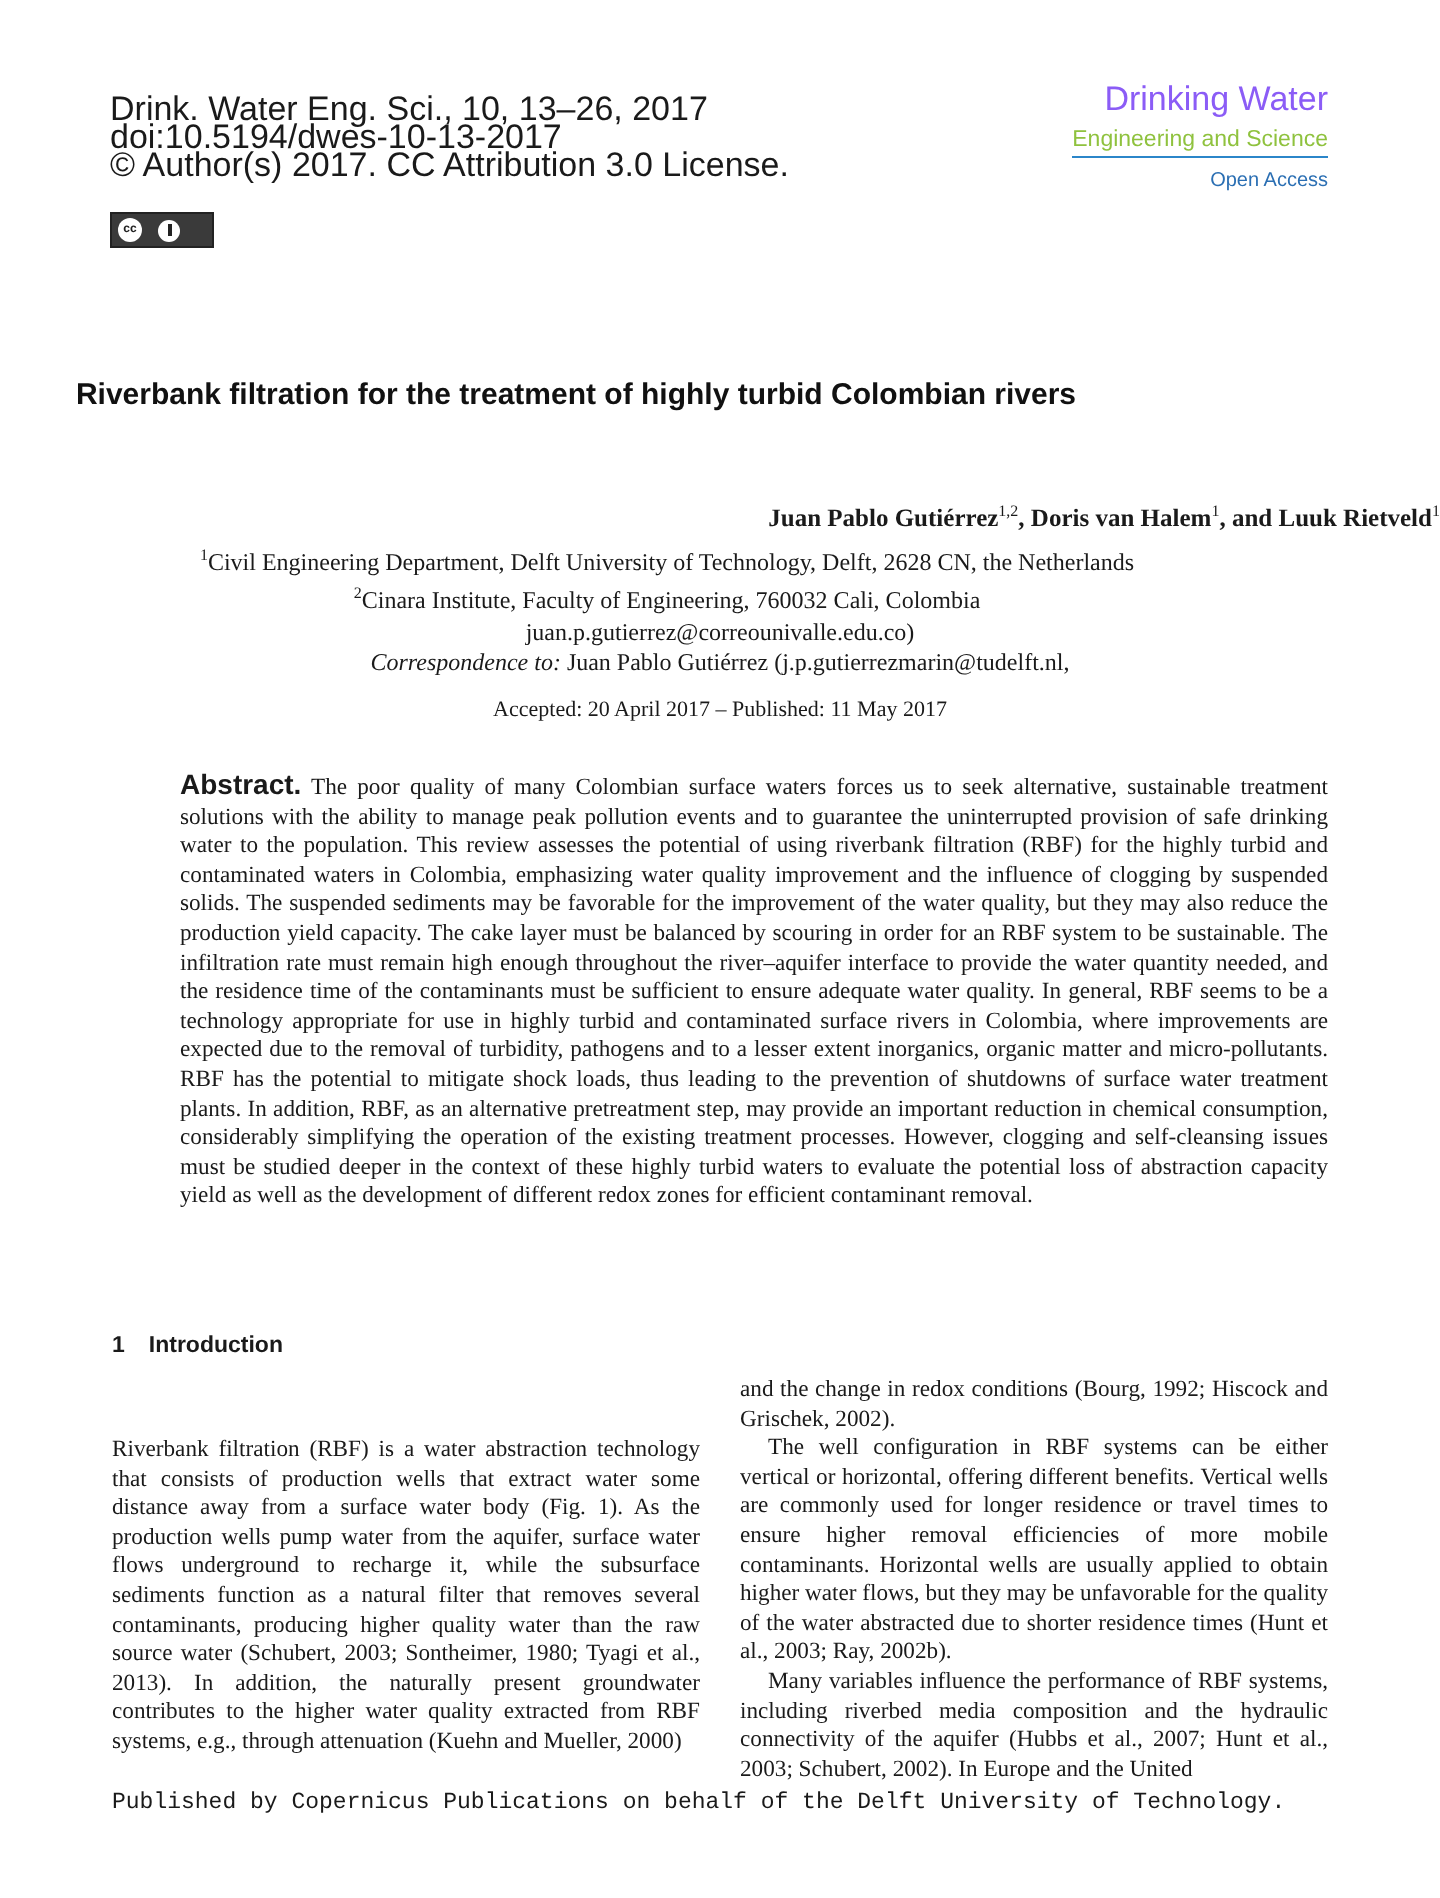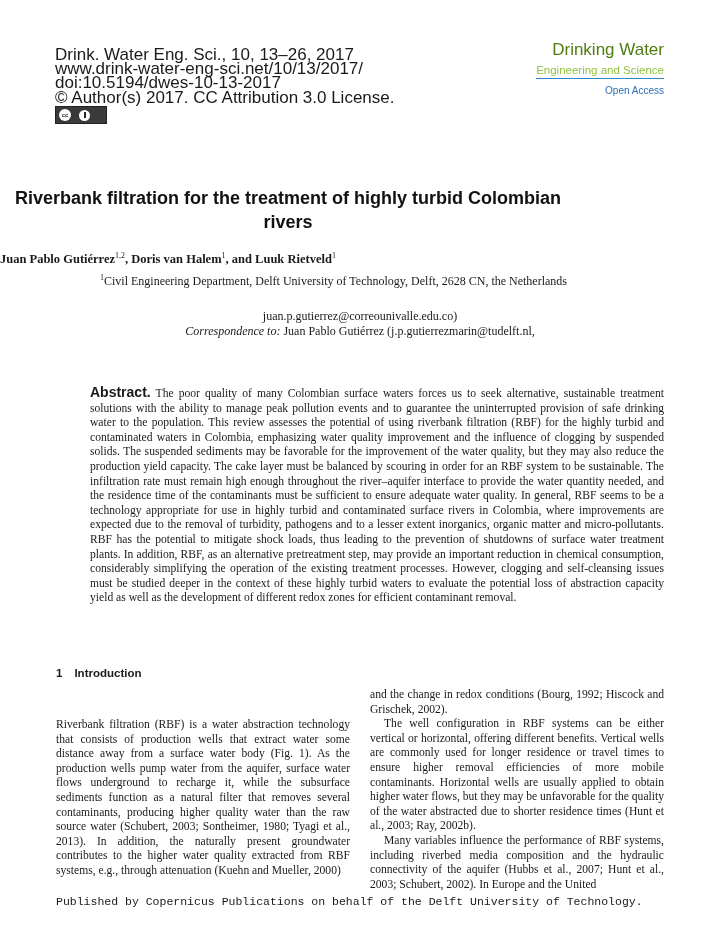--- a/index.html
+++ b/index.html
@@ -8,26 +8,26 @@
   .serif { font-family: "Liberation Serif", serif; }
 
   .journal-info { position: absolute; left: 55px; top: 48px; font-size: 17px; line-height: 14.2px; }
   .journal-info div { white-space: nowrap; }
   .cc-badge { position: absolute; left: 55px; top: 106px; width: 52px; height: 18px; background: #3a3a3a; border: 1px solid #222; display: flex; align-items: center; gap: 8px; padding-left: 3px; box-sizing: border-box; }
   .cc-circle { width: 12px; height: 12px; border-radius: 50%; background: #fff; color: #222; font-size: 6px; font-weight: bold; display: flex; align-items: center; justify-content: center; font-family: "Liberation Sans", sans-serif; }
   .by-circle { width: 11px; height: 11px; border-radius: 50%; background: #fff; display: flex; align-items: center; justify-content: center; }
   .by-circle span { width: 2px; height: 6px; background: #222; display: block; }
 
   .logo { position: absolute; right: 56px; top: 40px; text-align: right; width: 200px; }
-  .logo-main { font-size: 17px; color: #4d7c0f; line-height: 20px; }
+  .logo-main { font-size: 17px; color: #8b5cf6; line-height: 20px; }
   .logo-sub { font-size: 11.5px; color: #8fc23e; line-height: 16px; margin-top: 1px; padding-bottom: 0; border-bottom: 1px solid #2b86c9; display: inline-block; }
   .logo-oa { font-size: 10px; color: #2b6fb3; margin-top: 6px; }
 
-  .title { position: absolute; left: 0; width: 576px; top: 186px; text-align: center; font-size: 18px; font-weight: bold; line-height: 24px; color: #111; }
-  .authors { position: absolute; left: 0; width: 720px; top: 251px; text-align: left; font-size: 12.5px; font-weight: bold; }
+  .title { position: absolute; left: 0; width: 576px; top: 186px; text-align: center; font-size: 15px; font-weight: bold; line-height: 24px; color: #111; }
+  .authors { position: absolute; left: 0; width: 720px; top: 251px; text-align: right; font-size: 12.5px; font-weight: bold; }
   .authors sup, .affil sup { font-size: 8px; font-weight: normal; }
   .affil { position: absolute; left: 0; width: 667px; top: 270px; text-align: center; font-size: 12px; line-height: 15px; }
   .corresp { position: absolute; left: 0; width: 720px; top: 309px; text-align: center; font-size: 12px; line-height: 15px; }
   .corresp em { font-style: italic; }
   .dates { position: absolute; left: 0; width: 720px; top: 348px; text-align: center; font-size: 11px; line-height: 15px; }
 
   .abstract { position: absolute; left: 90px; width: 574px; top: 385px; font-size: 11.6px; line-height: 14.6px; text-align: justify; }
   .abstract .ab-label { font-family: "Liberation Sans", sans-serif; font-weight: bold; font-size: 14px; }
 
   .section-head { position: absolute; left: 56px; top: 667px; font-size: 11.5px; font-weight: bold; }
@@ -38,21 +38,20 @@
   .col-right p, .col-left p { margin: 0; }
   .col-right p.indent { text-indent: 14px; }
 
   .footer { position: absolute; left: 56px; top: 895px; font-size: 11.5px; font-family: Liberation Mono, monospace; }
 </style>
 </head>
 <body>
 
 <div class="journal-info sans">
   <div>Drink. Water Eng. Sci., 10, 13–26, 2017</div>
-  <div>www.drink-water-eng-sci.net/10/13/2017/</div>
   <div>doi:10.5194/dwes-10-13-2017</div>
   <div>© Author(s) 2017. CC Attribution 3.0 License.</div>
 </div>
 
 <div class="cc-badge">
   <div class="cc-circle">cc</div>
   <div class="by-circle">
       <span></span>
     </div>
 </div>
@@ -66,28 +65,30 @@
 <div class="title sans">
   <span>Riverbank filtration for the treatment of highly turbid Colombian rivers</span>
 </div>
 
 <div class="authors serif">
   <span>Juan Pablo Gutiérrez</span><sup>1,2</sup><span>, </span><span>Doris van Halem</span><sup>1</sup><span>, and </span><span>Luuk Rietveld</span><sup>1</sup>
 </div>
 
 <div class="affil serif">
   <div><sup>1</sup><span>Civil Engineering Department, Delft University of Technology, Delft, 2628 CN, the Netherlands</span></div>
+  <div><sup>2</sup><span>Cinara Institute, Faculty of Engineering, 760032 Cali, Colombia</span></div>
 </div>
 
 <div class="corresp serif">
   <div>juan.p.gutierrez@correounivalle.edu.co)</div>
   <div><em>Correspondence to:</em><span> Juan Pablo Gutiérrez (j.p.gutierrezmarin@tudelft.nl,</span></div>
 </div>
 
 <div class="dates serif">
+  <div>Accepted: 20 April 2017 – Published: 11 May 2017</div>
 </div>
 
 <div class="abstract serif">
   <span class="ab-label">Abstract.</span><span> The poor quality of many Colombian surface waters forces us to seek alternative, sustainable treatment solutions with the ability to manage peak pollution events and to guarantee the uninterrupted provision of safe drinking water to the population. This review assesses the potential of using riverbank filtration (RBF) for the highly turbid and contaminated waters in Colombia, emphasizing water quality improvement and the influence of clogging by suspended solids. The suspended sediments may be favorable for the improvement of the water quality, but they may also reduce the production yield capacity. The cake layer must be balanced by scouring in order for an RBF system to be sustainable. The infiltration rate must remain high enough throughout the river–aquifer interface to provide the water quantity needed, and the residence time of the contaminants must be sufficient to ensure adequate water quality. In general, RBF seems to be a technology appropriate for use in highly turbid and contaminated surface rivers in Colombia, where improvements are expected due to the removal of turbidity, pathogens and to a lesser extent inorganics, organic matter and micro-pollutants. RBF has the potential to mitigate shock loads, thus leading to the prevention of shutdowns of surface water treatment plants. In addition, RBF, as an alternative pretreatment step, may provide an important reduction in chemical consumption, considerably simplifying the operation of the existing treatment processes. However, clogging and self-cleansing issues must be studied deeper in the context of these highly turbid waters to evaluate the potential loss of abstraction capacity yield as well as the development of different redox zones for efficient contaminant removal.</span>
 </div>
 
 <div class="section-head sans">
   <span class="num">1</span><span>Introduction</span>
 </div>
 

